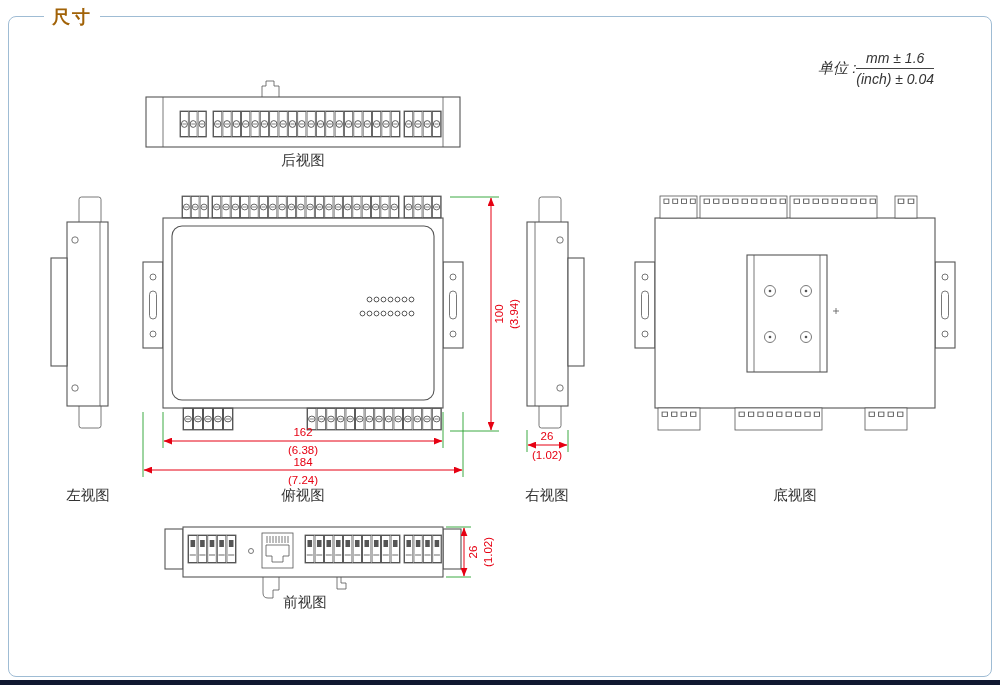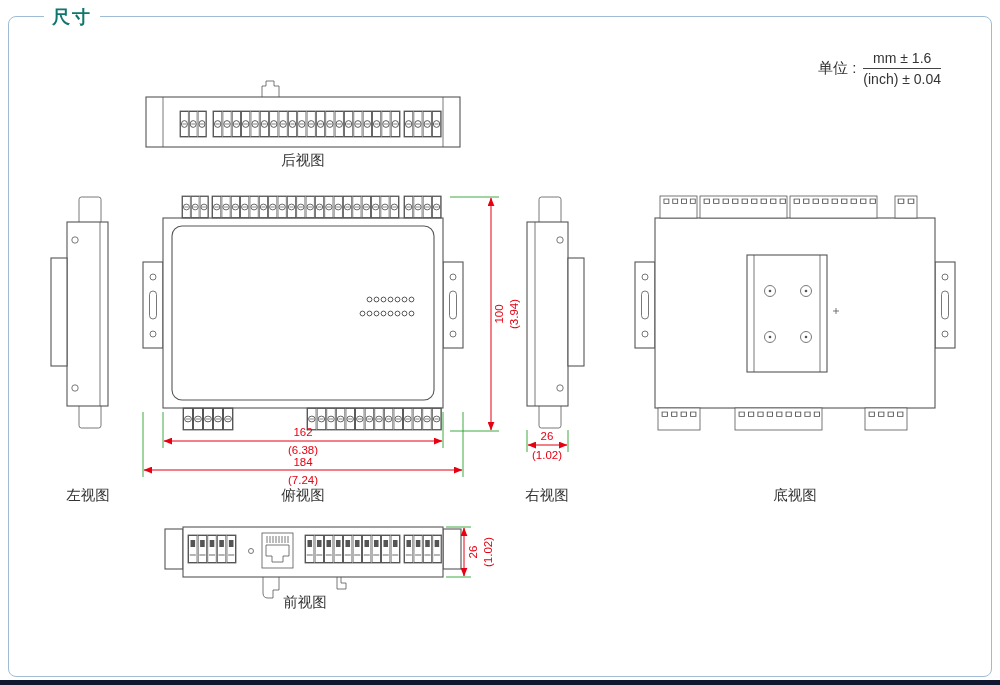--- a/index.html
+++ b/index.html
@@ -7,25 +7,25 @@
   body {
     width:1000px; height:685px; position:relative; overflow:hidden;
     font-family:"Liberation Sans","DejaVu Sans",sans-serif;
   }
   .frame {
     position:absolute; left:8px; top:16px; width:984px; height:661px;
     border:1px solid #9fbcd4; border-radius:8px;
   }
   .page-title {
     position:absolute; left:44px; top:5px; padding:0 8px; background:#fff;
-    color:#0f766e; font-size:18px; font-weight:bold; letter-spacing:2px; z-index:3;text-align:right;
+    color:#a16207; font-size:18px; font-weight:bold; letter-spacing:2px; z-index:3;text-align:right;
   }
   .unit-block {
     position:absolute; left:818px; top:50px; display:flex; align-items:center;
-    gap:7px; color:#333; z-index:2;
+    color:#333; z-index:2;font-style:italic;
   }
   .unit-label { font-size:15px; }
   .unit-frac { display:inline-block; text-align:center; }
   .unit-num { display:block; font-size:14px; padding:0 8px 2px; border-bottom:1px solid #444; }
   .unit-den { display:block; font-size:14px; padding-top:2px; }
   svg.canvas { position:absolute; left:0; top:0; z-index:1; }
   .footer-bar { position:absolute; left:0; top:680px; width:1000px; height:5px; background:#101830; }
 
   
   .outline { fill:none; stroke:#555; stroke-width:1.1; }

